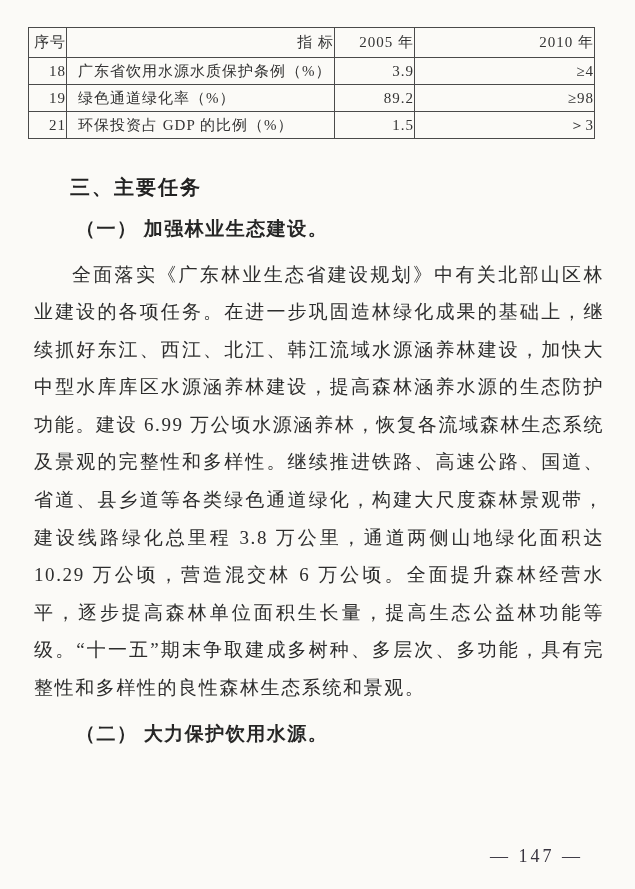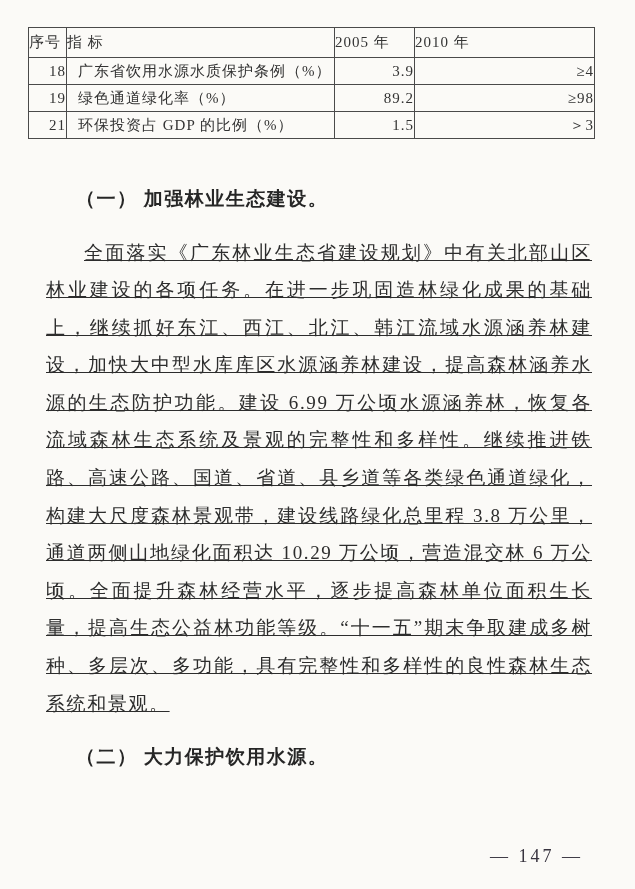--- a/index.html
+++ b/index.html
@@ -27,21 +27,21 @@
     font-size: 15px;
     color: #333;
   }
   .doc-table th, .doc-table td {
     border: 1.6px solid #4a4a4a;
     padding: 0;
     vertical-align: middle;
     font-weight: normal;
     letter-spacing: 1px;
   }
-  .doc-table thead th { height: 29px; text-align: left; }
+  .doc-table thead th { height: 29px; text-align: right; }
   .doc-table tbody td { height: 26px; text-align: right; }
   .doc-table td.ind { text-align: left; padding-left: 11px; }
 
   
   .content {
     position: absolute;
     left: 30px;
     top: 172px;
     width: 578px;
   }
@@ -63,23 +63,22 @@
     line-height: 37.5px;
     margin: 8px;
     color: #262626;
   }
   .para {
     font-size: 19px;
     line-height: 37.6px;
     letter-spacing: 1.6px;
     text-align: justify;
     text-indent: 2em;
-    margin: 16px;
+    margin: 4px;
     color: #2d2d2d;
-    text-decoration: underline;
   }
 
   
   .page-number {
     position: absolute;
     top: 846px;
     right: 52px;
     font-size: 18px;
     letter-spacing: 3px;
     color: #38343f;
@@ -121,20 +120,21 @@
       <tr>
         <td>21</td>
         <td class="ind">环保投资占 GDP 的比例（%）</td>
         <td>1.5</td>
         <td>＞3</td>
       </tr>
     </tbody>
   </table>
 
   <div class="content">
+    <h2 class="section-heading">三、主要任务</h2>
     <p class="sub-heading">（一） 加强林业生态建设。</p>
     <p class="para">全面落实《广东林业生态省建设规划》中有关北部山区林业建设的各项任务。在进一步巩固造林绿化成果的基础上，继续抓好东江、西江、北江、韩江流域水源涵养林建设，加快大中型水库库区水源涵养林建设，提高森林涵养水源的生态防护功能。建设 6.99 万公顷水源涵养林，恢复各流域森林生态系统及景观的完整性和多样性。继续推进铁路、高速公路、国道、省道、县乡道等各类绿色通道绿化，构建大尺度森林景观带，建设线路绿化总里程 3.8 万公里，通道两侧山地绿化面积达 10.29 万公顷，营造混交林 6 万公顷。全面提升森林经营水平，逐步提高森林单位面积生长量，提高生态公益林功能等级。“十一五”期末争取建成多树种、多层次、多功能，具有完整性和多样性的良性森林生态系统和景观。</p>
     <p class="sub-heading">（二） 大力保护饮用水源。</p>
   </div>
 
   <div class="page-number">— 147 —</div>
 
 </div>
 
 </body></html>

